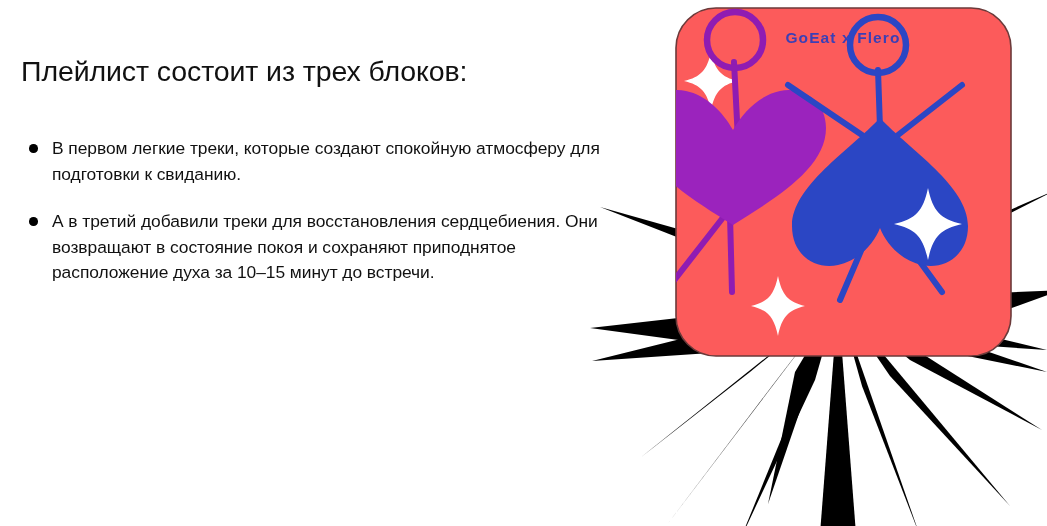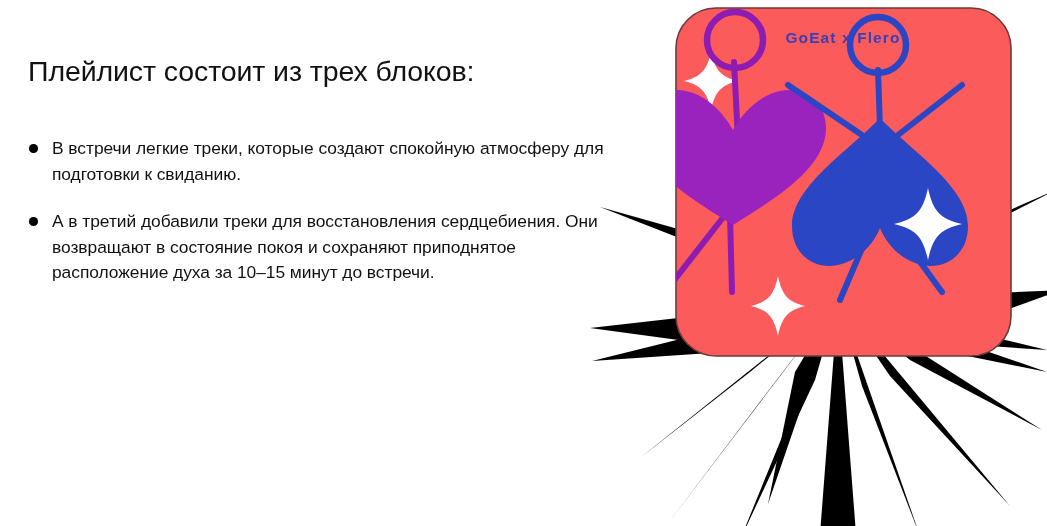--- a/index.html
+++ b/index.html
@@ -24,21 +24,21 @@
   
   .text-col {
     position: absolute;
     left: 0;
     top: 0;
     width: 640px;
     height: 526px;
   }
   .slide-title {
     position: absolute;
-    left: 28px;
+    left: 21px;
     top: 54px;
     width: 600px;
     font-size: 28.5px;
     font-weight: 400;
     color: #111111;
     letter-spacing: -0.1px;
     line-height: 1.2;
   }
   .bullet-list {
     position: absolute;
@@ -95,21 +95,21 @@
 <div class="slide">
 
   <div class="text-col">
 
     <div class="slide-title">Плейлист состоит из трех блоков:</div>
 
     <ul class="bullet-list">
 
       <li class="bullet-item">
         <span class="bullet-dot"></span>
-        <span>В встречи легкие треки, которые создают спокойную атмосферу для подготовки к свиданию.</span>
+        <span>В первом легкие треки, которые создают спокойную атмосферу для подготовки к свиданию.</span>
       </li>
 
 
       <li class="bullet-item">
         <span class="bullet-dot"></span>
         <span>А в третий добавили треки для восстановления сердцебиения. Они возвращают в состояние покоя и сохраняют приподнятое расположение духа за 10–15 минут до встречи.</span>
       </li>
 
     </ul>
   </div>

